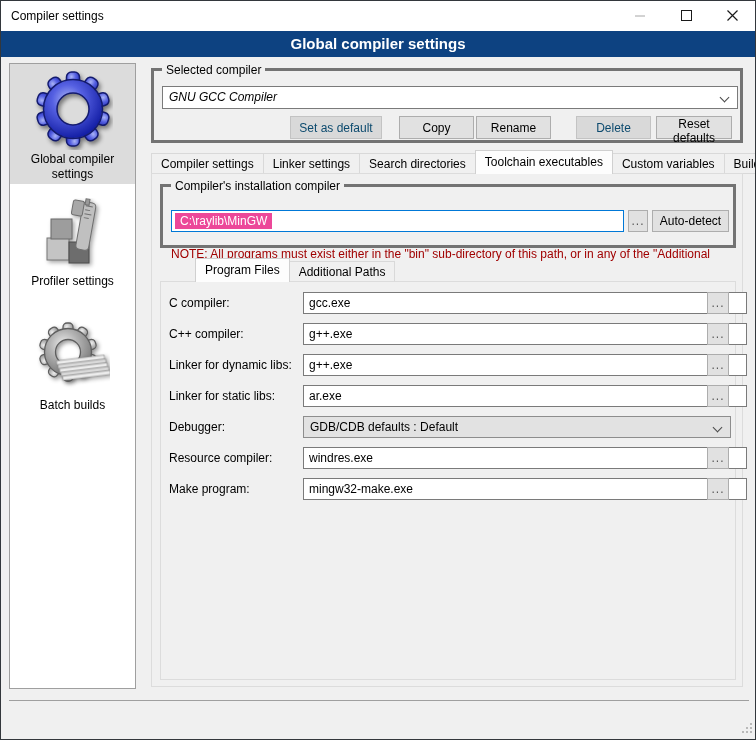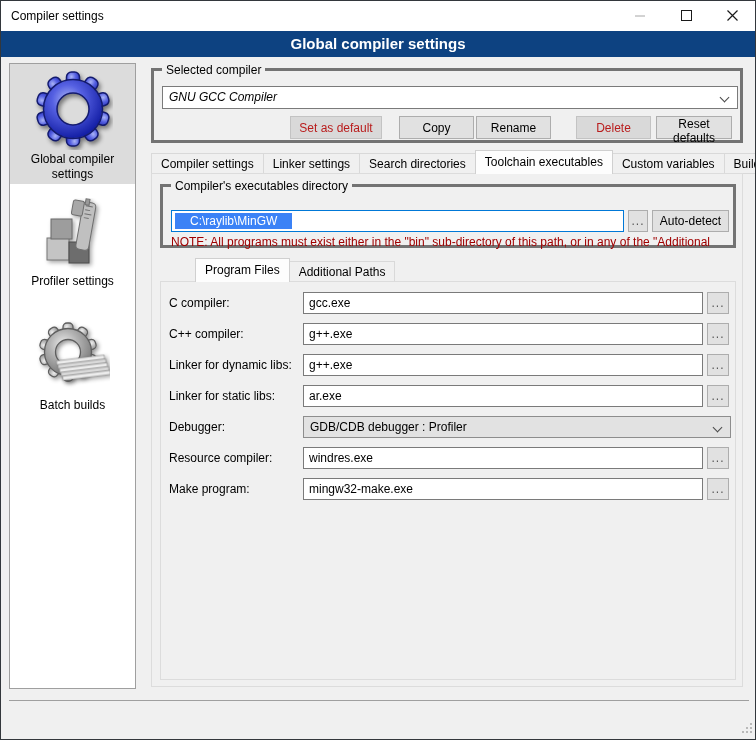--- a/index.html
+++ b/index.html
@@ -26,36 +26,36 @@
   
   .groupbox { position:absolute; border:3px solid #737373; }
   .groupbox > .legend { position:absolute; top:-8px; left:8px; background:#f0f0f0; padding:0 4px; line-height:15px; }
   
   .combo { position:absolute; background:#fff; border:1px solid #7a7a7a; line-height:21px; padding-left:6px; cursor:default; }
   .combo.gray { background:#e2e2e2; border-color:#8d8d8d; }
   .chev { position:absolute; right:9px; top:7px; width:7px; height:7px;
     border-left:1px solid #4a4a4a; border-bottom:1px solid #4a4a4a; transform:rotate(-45deg); }
   .btn { position:absolute; background:#e1e1e1; border:1px solid #adadad; font-family:"Liberation Sans",sans-serif;
     font-size:12px; color:#000; text-align:center; padding:0; cursor:default; }
-  .btn.disabled { color:#b91c1c; background:#d9d9d9; border-color:#c3c3c3; }
+  .btn.disabled { color:#0c4a6e; background:#d9d9d9; border-color:#c3c3c3; }
   .browse-btn { color:#555; letter-spacing:1px; }
   
   .tabstrip { position:absolute; display:flex; align-items:flex-end; }
   .tab { height:21px; line-height:20px; padding:0 9px; background:#f0f0f0; border:1px solid #d9d9d9;
     margin-right:-1px; white-space:nowrap; cursor:default; }
   .tab.active { height:24px; line-height:23px; background:#fdfdfd; border-color:#d0d0d0; border-bottom:none; position:relative; z-index:3; }
   .tab.clipped { width:36px; overflow:hidden; padding-right:0; }
   .tabpage { position:absolute; border:1px solid #dcdcdc; }
   
   .path-input { position:absolute; background:#fff; border:1px solid #0078d7; line-height:20px; padding-left:3px; cursor:text; }
-  .path-sel { background:#3b82f6; color:#fff; padding:1px 15px; }
-  .note { position:absolute; left:8px; right:2px; top:48px; color:#a00000; white-space:nowrap; overflow:hidden; }
+  .path-sel { background:#ec4899; color:#fff; padding:1px 5px; }
+  .note { position:absolute; left:8px; right:2px; top:60px; color:#a00000; white-space:nowrap; overflow:hidden; }
   .frow { position:absolute; left:0; right:0; height:22px; }
   .flabel { position:absolute; left:8px; line-height:22px; }
-  .finput { position:absolute; left:142px; width:400px; height:22px; background:#fff; border:1px solid #7a7a7a;
+  .finput { position:absolute; left:142px; width:444px; height:22px; background:#fff; border:1px solid #7a7a7a;
     font-family:"Liberation Sans",sans-serif; font-size:12px; padding-left:5px; }
   .frow .browse-btn { left:546px; width:22px; height:22px; }
   .fcombo { left:142px; width:428px; height:22px; }
   
   .divider { position:absolute; left:8px; right:6px; top:699px; height:1px; background:#9f9f9f; }
   .footer-btn { width:72px; height:24px; top:708px;margin-top:46px; }
   .resize-grip { position:absolute; right:3px; bottom:3px; }
 </style>
 </head>
 <body>
@@ -196,21 +196,21 @@
     <div class="tab">Search directories</div>
     <div class="tab active">Toolchain executables</div>
     <div class="tab">Custom variables</div>
     <div class="tab clipped">Build</div>
 
   </div>
 
   <div class="tabpage" style="left:150px; top:172px; width:592px; height:514px;">
 
     <div class="groupbox" style="left:8px; top:10px; width:576px; height:64px;">
-      <span class="legend">Compiler's executables directory</span>
+      <span class="legend">Compiler's installation compiler</span>
       <div class="path-input" style="left:8px; top:23px; width:453px; height:22px;">
         <span class="path-sel">C:\raylib\MinGW</span>
       </div>
       <button class="btn browse-btn" style="left:465px; top:23px; width:20px; height:22px;">...</button>
       <button class="btn" style="left:489px; top:23px; width:77px; height:22px;">Auto-detect</button>
       <div class="note">NOTE: All programs must exist either in the "bin" sub-directory of this path, or in any of the "Additional</div>
     </div>
 
     <div class="tabstrip" style="left:8px; top:84px; height:24px;padding-left:35px;">
       <div class="tab active">Program Files</div>
@@ -239,21 +239,21 @@
 
       <div class="frow" style="top:103px;">
         <span class="flabel">Linker for static libs:</span>
         <input class="finput" value="ar.exe" style="">
         <button class="btn browse-btn">...</button>
       </div>
 
       <div class="frow" style="top:134px;">
         <span class="flabel">Debugger:</span>
         <div class="combo gray fcombo">
-          <span>GDB/CDB debugger : Profiler</span>
+          <span>GDB/CDB defaults : Default</span>
           <span class="chev"></span>
         </div>
       </div>
 
       <div class="frow" style="top:165px;">
         <span class="flabel">Resource compiler:</span>
         <input class="finput" value="windres.exe" style="">
         <button class="btn browse-btn">...</button>
       </div>
 

